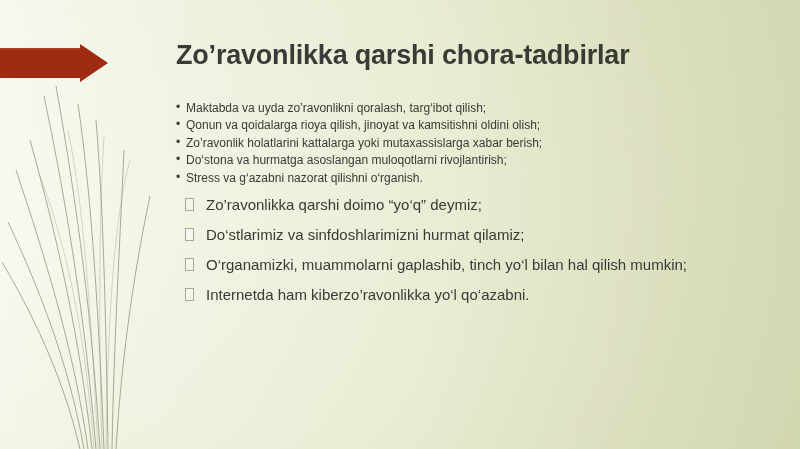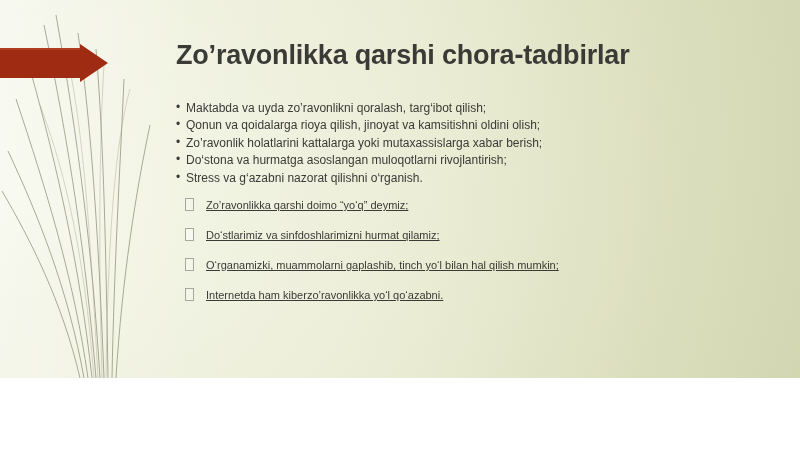--- a/index.html
+++ b/index.html
@@ -9,21 +9,21 @@
     overflow: hidden;
   }
   body {
     font-family: "Liberation Sans", sans-serif;
     background: #ffffff;
   }
 
   .slide {
     position: relative;
     width: 800px;
-    height: 378px;
+    height: 449px;
     background:
       radial-gradient(ellipse 900px 700px at 4% 50%, #f2f4e2 0%, #eef0dc 28%, #e8ead0 55%, #dfe2c2 78%, #d6dab4 100%);
     overflow: hidden;
   }
 
   
   .slide::after {
     content: "";
     position: absolute;
     inset: 0;
@@ -91,26 +91,25 @@
     font-size: 12px;
     color: #3a3a36;
   }
 
   ul.box-list {
     list-style: none;
     margin-top: 10px;
   }
   ul.box-list li {
     position: relative;
-    font-size: 11px;
+    font-size: 15px;
     line-height: 16px;
     color: #3a3a36;
     padding-left: 30px;
     margin-bottom: 14px;
-    text-decoration: underline;
   }
   ul.box-list li .boxmark {
     position: absolute;
     left: 8px;
     top: 0px;
     width: 9px;
     height: 12px;
     color: #9a9a90;
     font-size: 13px;
     line-height: 13px;

